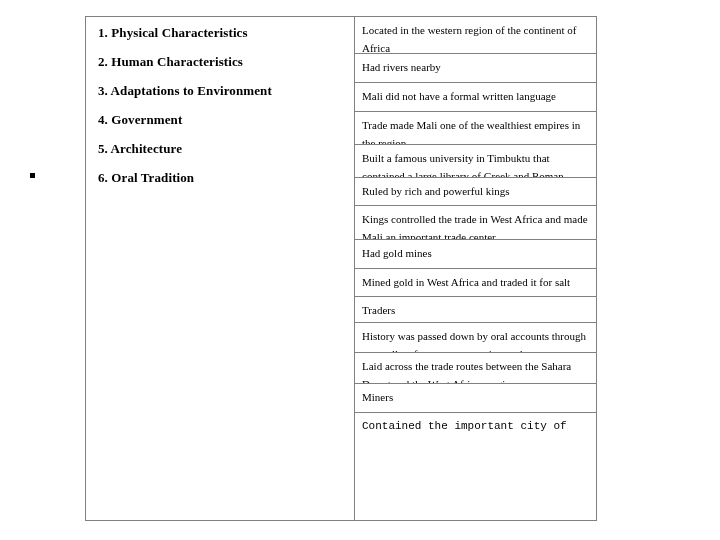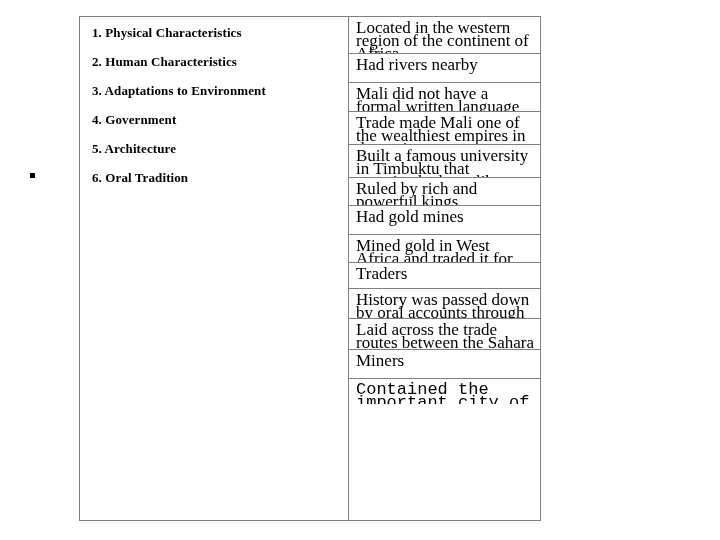--- a/index.html
+++ b/index.html
@@ -21,23 +21,23 @@
     position: absolute;
     left: 30px;
     top: 173px;
     width: 5px;
     height: 5px;
     background: #000000;
   }
 
   .worksheet-table {
     position: absolute;
-    left: 79px;
+    left: 85px;
     top: 16px;
-    width: 462px;
+    width: 512px;
     height: 505px;
     display: flex;
     flex-direction: row;
     box-sizing: border-box;
     border-top: 1px solid #808080;
     border-left: 1px solid #808080;
     border-right: 1px solid #808080;
     border-bottom: 1px solid #808080;
   }
 
@@ -62,22 +62,22 @@
   
   .facts-column {
     flex: 1 1 auto;
     display: flex;
     flex-direction: column;
     box-sizing: border-box;
   }
   .fact-row {
     box-sizing: border-box;
     border-bottom: 1px solid #808080;
-    font-size: 17px;
-    line-height: 13px;
+    font-size: 11px;
+    line-height: 18px;
     padding: 4px 6px 2px 7px;
     display: block;
     overflow: hidden;
   }
   .fact-row:last-child {
     border-bottom: none;
   }
 </style>
 </head>
 <body>
@@ -95,20 +95,21 @@
     <div class="category-item">6. Oral Tradition</div>
   </div>
 
   <div class="facts-column">
     <div class="fact-row" style="height: 37px;">Located in the western region of the continent of Africa</div>
     <div class="fact-row" style="height: 29px;">Had rivers nearby</div>
     <div class="fact-row" style="height: 29px;">Mali did not have a formal written language</div>
     <div class="fact-row" style="height: 33px;">Trade made Mali one of the wealthiest empires in the region</div>
     <div class="fact-row" style="height: 33px;">Built a famous university in Timbuktu that contained a large library of Greek and Roman books</div>
     <div class="fact-row" style="height: 28px;">Ruled by rich and powerful kings</div>
+    <div class="fact-row" style="height: 34px;">Kings controlled the trade in West Africa and made Mali an important trade center</div>
     <div class="fact-row" style="height: 29px;">Had gold mines</div>
     <div class="fact-row" style="height: 28px;">Mined gold in West Africa and traded it for salt from the Sahara Desert</div>
     <div class="fact-row" style="height: 26px;">Traders</div>
     <div class="fact-row" style="height: 30px;">History was passed down by oral accounts through storytellers from one generation to the next</div>
     <div class="fact-row" style="height: 31px;">Laid across the trade routes between the Sahara Desert and the West African region</div>
     <div class="fact-row" style="height: 29px;">Miners</div>
     <div class="fact-row" style="height: 25px; font-family: Liberation Mono, monospace;">Contained the important city of Timbuktu</div>
   </div>
 
 </div>

